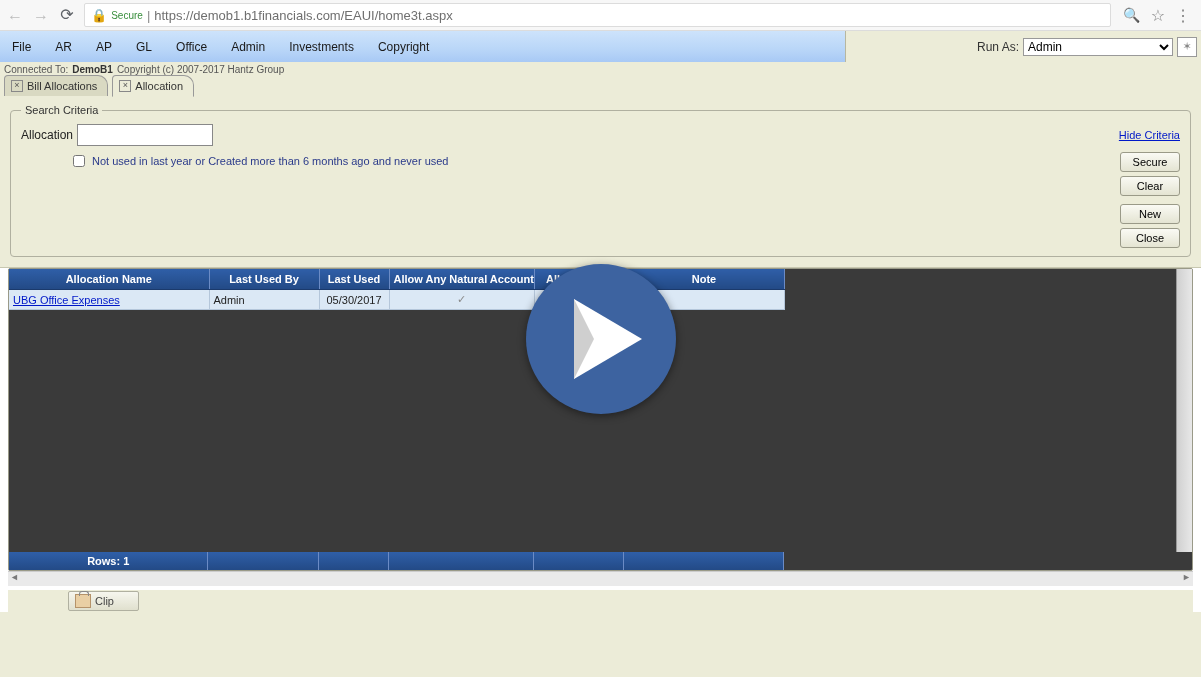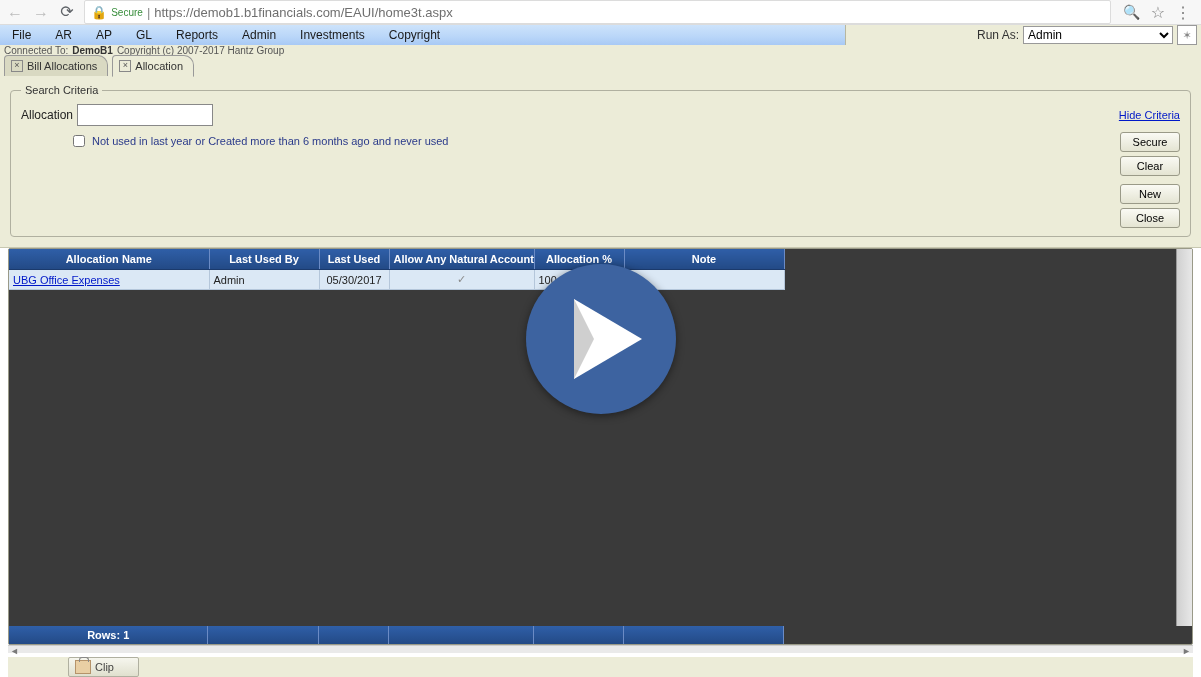--- a/index.html
+++ b/index.html
@@ -166,21 +166,21 @@
 
   
   .grid-shell {
     margin:0 8px;
     border:1px solid #9a9a88;
     border-radius:2px;
     background:#3a3a3a;
     position:relative;
   }
   .grid-inner {
-    height:377px;
+    height:283px;
     overflow:hidden;
     position:relative;
     display:flex;
     background:#3a3a3a;
     justify-content:flex-end;
   }
   .grid-table-wrap { flex:1; }
   table.data-grid {
     border-collapse:collapse;
     width:775px;
@@ -303,21 +303,21 @@
       <span class="dots">⋮</span>
     </div>
   </div>
 
   <div class="app-menu">
     <div class="app-menu-left" id="menu-left">
         <div class="menu-item">File</div>
         <div class="menu-item">AR</div>
         <div class="menu-item">AP</div>
         <div class="menu-item">GL</div>
-        <div class="menu-item">Reports</div>
+        <div class="menu-item">Office</div>
         <div class="menu-item">Admin</div>
         <div class="menu-item">Investments</div>
         <div class="menu-item">Copyright</div>
       </div>
     <div class="app-menu-right">
       <span class="runas-label">Run As:</span>
       <select>
         <option>Admin</option>
       </select>
       <span class="star-btn">✶</span>

